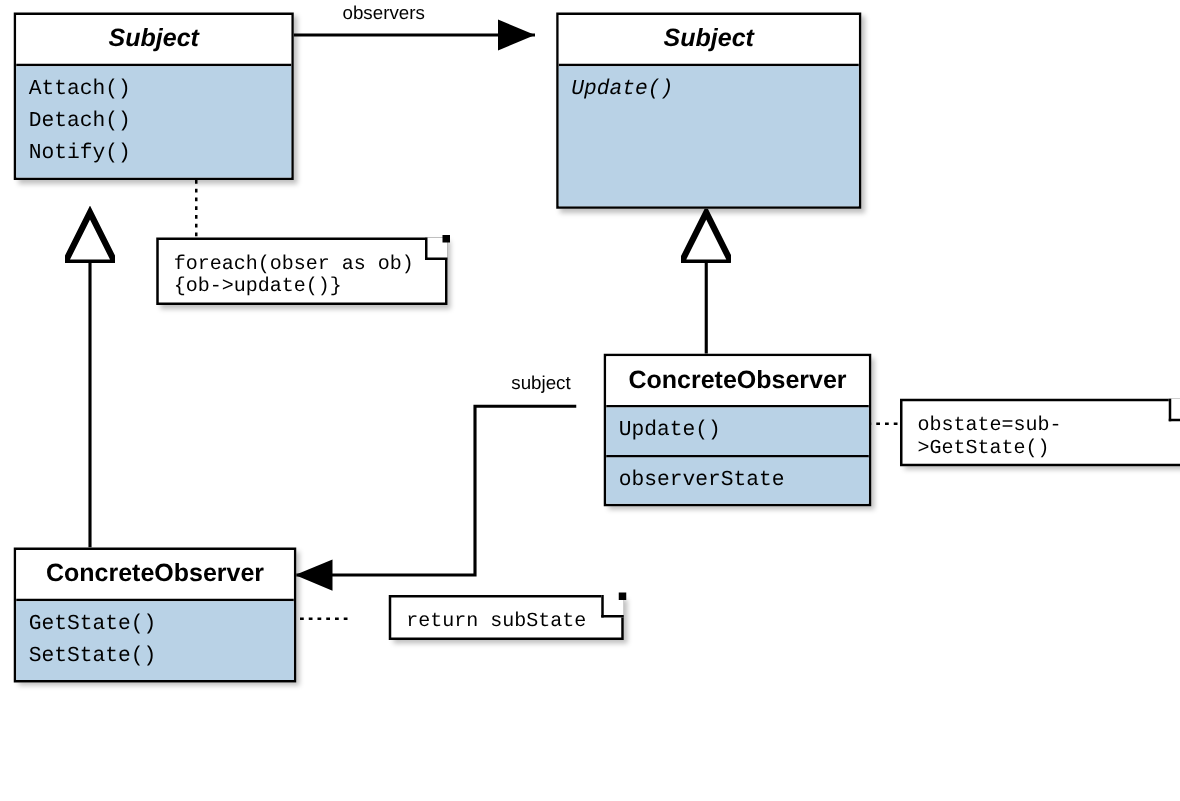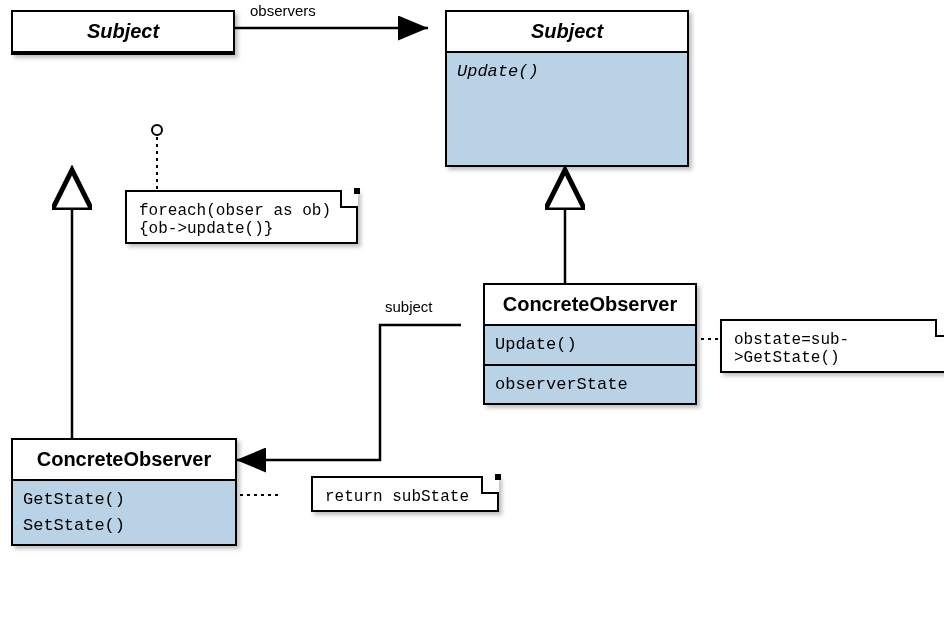--- a/index.html
+++ b/index.html
@@ -70,20 +70,21 @@
     right: -2px;
     top: -2px;
     width: 0;
     height: 0;
     border-style: solid;
   }
   .label {
     position: absolute;
     font-family: Verdana, Geneva, sans-serif;
     font-size: 15px;
+    margin-left: 24px;
   }
   svg.connector {
     position: absolute;
     left: 0;
     top: 0;
     width: 944px;
     height: 641px;
     pointer-events: none;
   }
   .small-circle {
@@ -125,20 +126,25 @@
 
   <line x1="575" y1="339" x2="720" y2="339" stroke="#000" stroke-width="2" stroke-dasharray="3,4"></line>
   <circle class="small-circle" cx="575" cy="339" r="5"></circle>
 </svg>
 
 <div class="label" style="left:250px; top:2px;">observers</div>
 <div class="label" style="left:385px; top:298px;">subject</div>
 
 <div class="class-box" style="left:11px; top:10px; width:220px;">
   <div class="class-title abstract">Subject</div>
+  <div class="section">
+    <div class="line">Attach()</div>
+    <div class="line">Detach()</div>
+    <div class="line">Notify()</div>
+  </div>
 </div>
 
 <div class="class-box" style="left:445px; top:10px; width:240px;">
   <div class="class-title abstract">Subject</div>
   <div class="section" style="min-height:100px;">
     <div class="line abstract-op">Update()</div>
   </div>
 </div>
 
 <div class="class-box" style="left:11px; top:438px; width:222px;">

